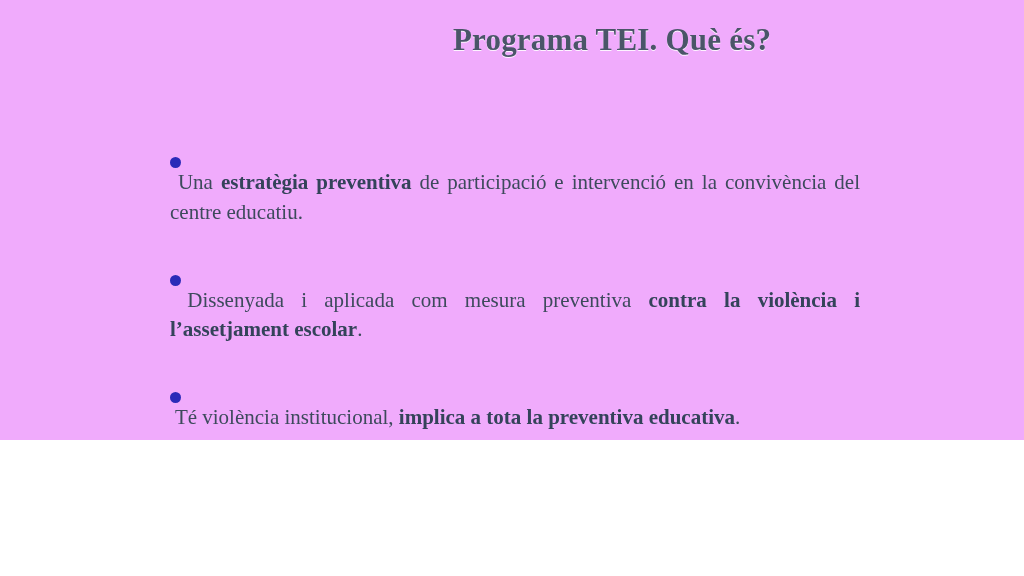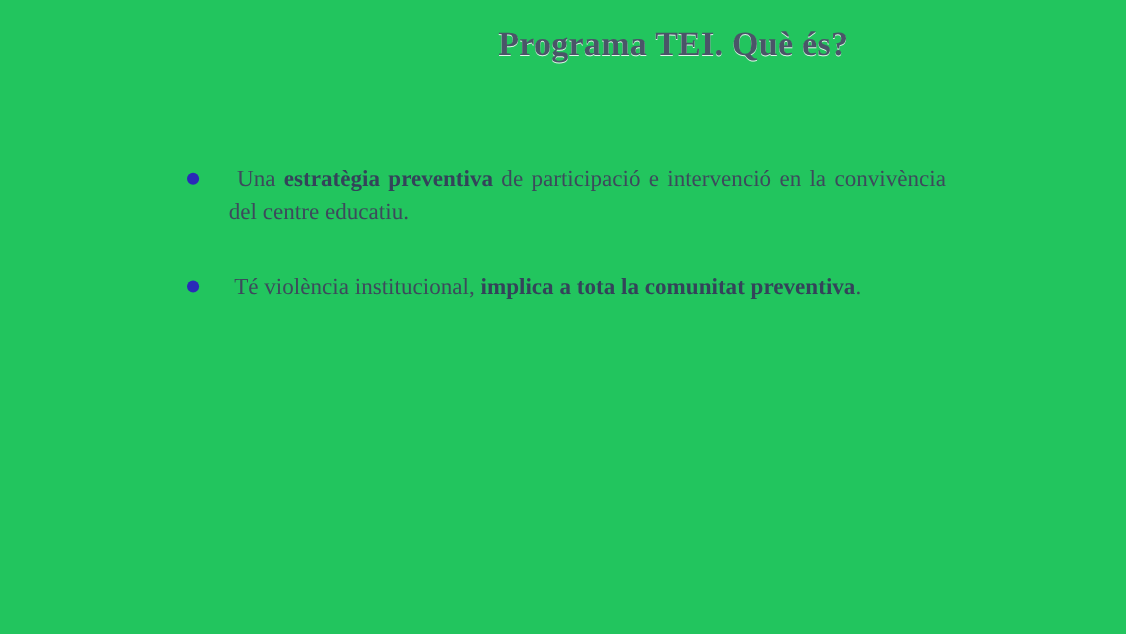--- a/index.html
+++ b/index.html
@@ -4,22 +4,22 @@
 <style>
   html, body {
     margin: 0;
     padding: 0;
     background: #ffffff;
   }
 
   .slide {
     position: relative;
     width: 1024px;
-    height: 576px;
-    background: #22c55e;
+    height: 440px;
+    background: #f0abfc;
     overflow: hidden;
     font-family: "Liberation Serif", "DejaVu Serif", serif;
   }
 
   
   .slide-title {
     position: absolute;
     left: 262px;
     top: 22px;
     width: 700px;
@@ -39,20 +39,21 @@
     position: absolute;
     left: 170px;
     top: 148px;
     width: 690px;
   }
 
   .bullet-row {
     display: flex;
     align-items: flex-start;
     margin-bottom: 38px;
+    flex-direction: column;
   }
   .bullet-row:last-child { margin-bottom: 0; }
 
   .bullet-marker {
     flex: 0 0 auto;
     width: 38px;
     padding-top: 9px;
     display: flex;
     justify-content: flex-start;
   }
@@ -94,22 +95,28 @@
 
   <div class="body-list">
 
     <div class="bullet-row">
       <span class="bullet-marker">
         <span class="bullet-dot"></span>
       </span>
       <span class="bullet-text"><span class="lead-space"> </span><span>Una </span><b>estratègia preventiva</b><span> de participació e intervenció en la convivència del centre educatiu.</span></span>
     </div>
 
+    <div class="bullet-row">
+      <span class="bullet-marker">
+        <span class="bullet-dot"></span>
+      </span>
+      <span class="bullet-text"><span class="lead-space"> </span><span>Dissenyada i aplicada com mesura preventiva </span><b>contra la violència i l’assetjament escolar</b><span>.</span></span>
+    </div>
 
     <div class="bullet-row">
       <span class="bullet-marker">
         <span class="bullet-dot"></span>
       </span>
-      <span class="bullet-text"><span class="lead-space"> </span><span>Té violència institucional, </span><b>implica a tota la comunitat preventiva</b><span>.</span></span>
+      <span class="bullet-text"><span class="lead-space"> </span><span>Té violència institucional, </span><b>implica a tota la preventiva educativa</b><span>.</span></span>
     </div>
 
   </div>
 </div>
 
 </body></html>

